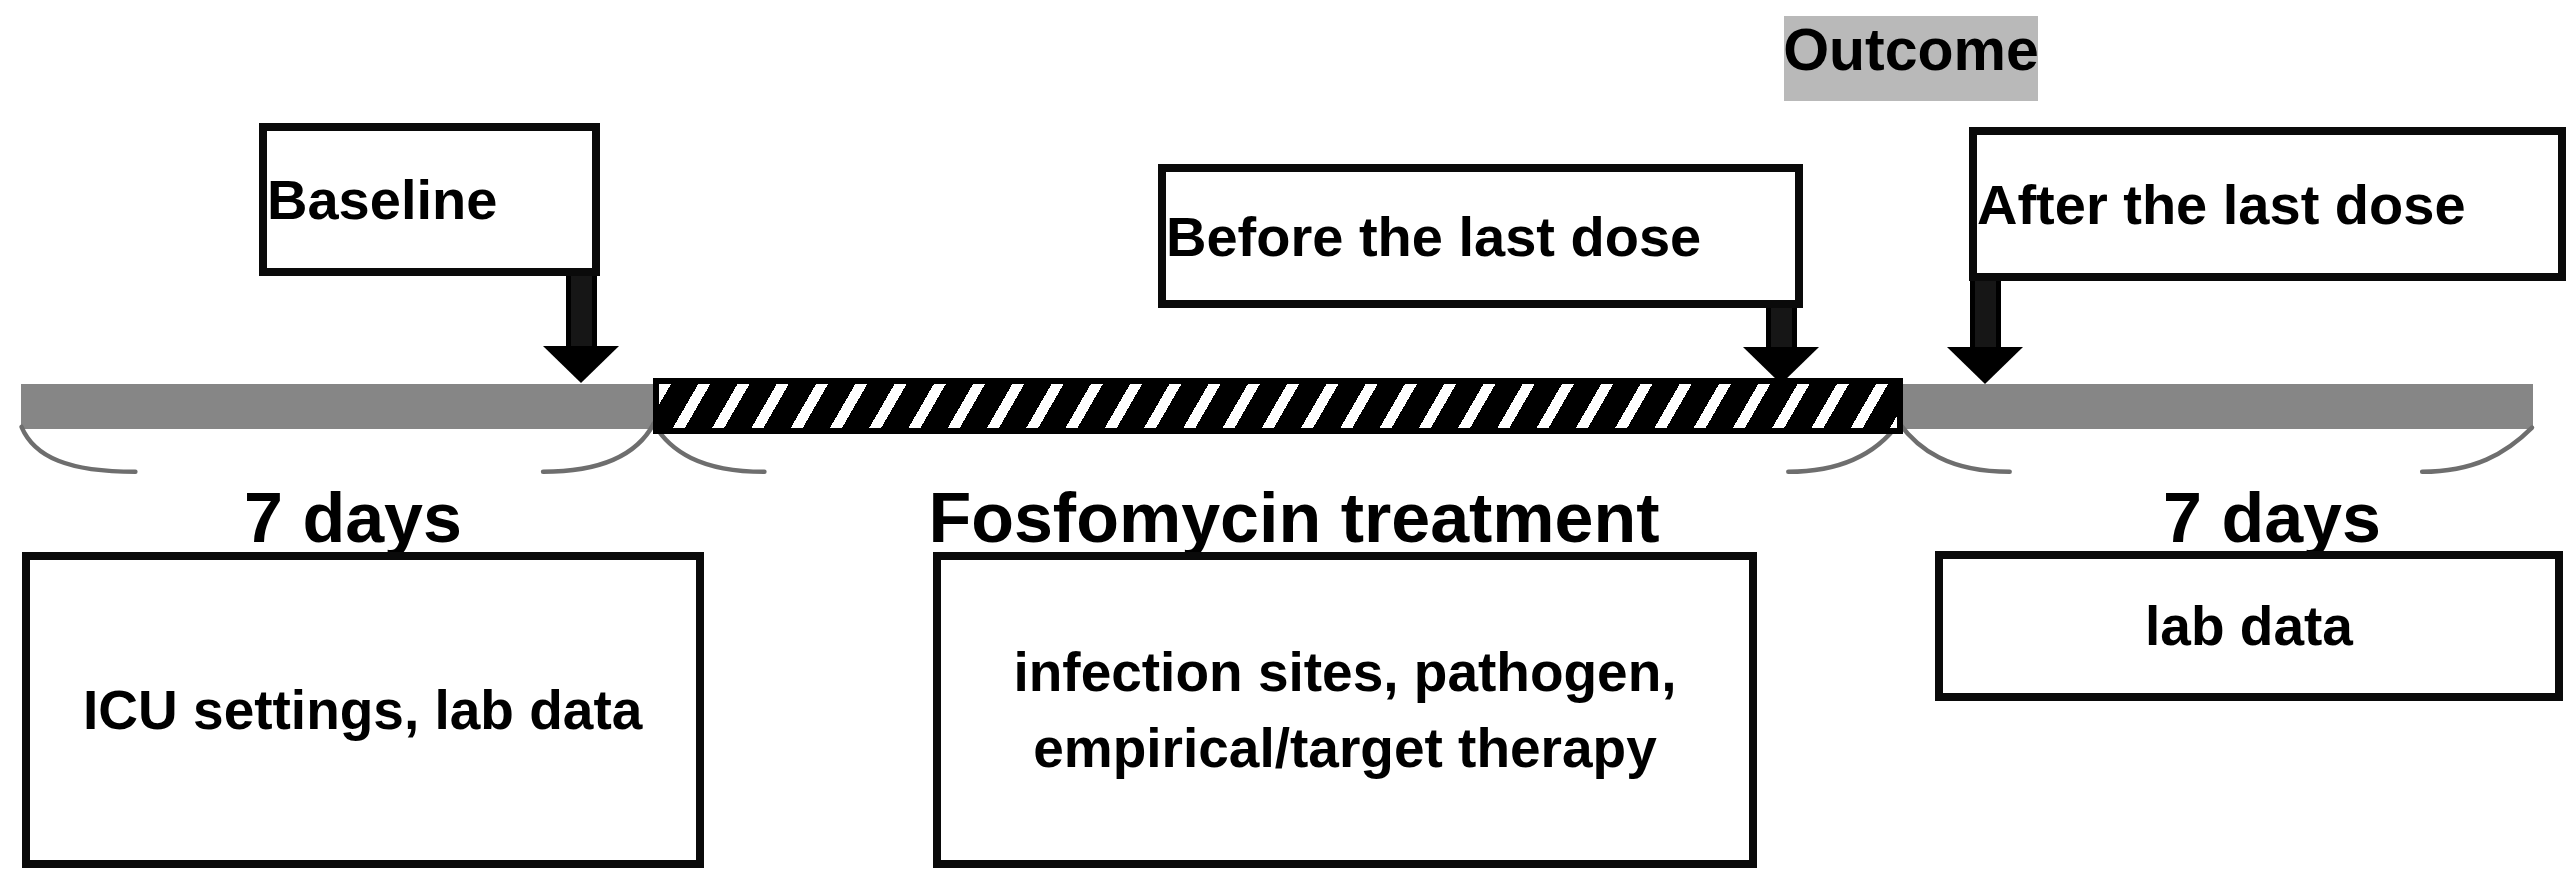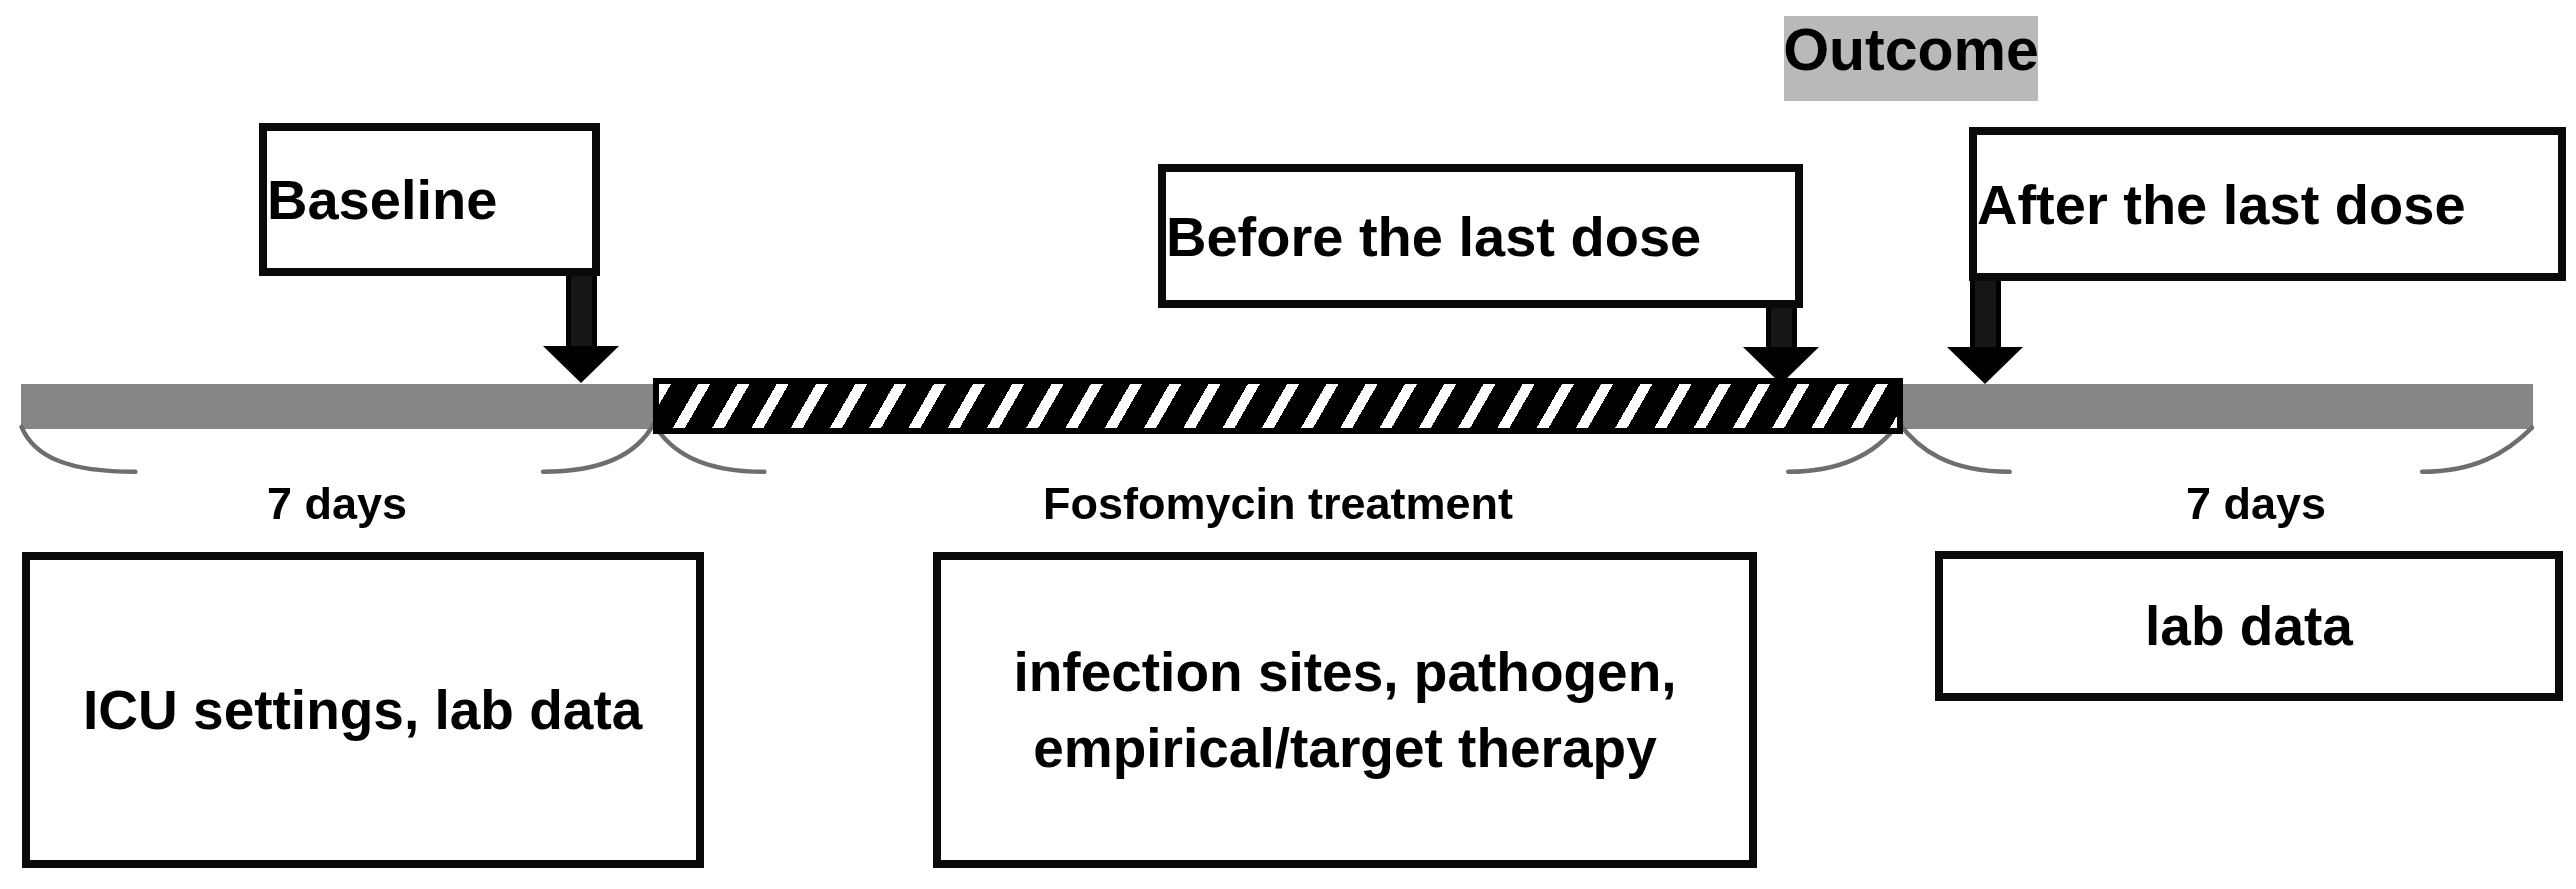--- a/index.html
+++ b/index.html
@@ -63,22 +63,23 @@
     background:repeating-linear-gradient(120deg,#ffffff 0 10.4px,#000000 10.4px 34px);
     z-index:2;
   }
   
   svg.braces{position:absolute;left:0;top:0;z-index:1;pointer-events:none;}
   svg.braces path{fill:none;stroke:#6e6e6e;stroke-width:5.5;stroke-linecap:round;}
   
   .seglabel{
     position:absolute;top:478px;
     transform:translateX(-50%);
-    font-size:45px;white-space:nowrap;
+    font-size:70px;white-space:nowrap;
     z-index:2;
+    margin-left:16px;
   }
   .seglabel.s1{left:337px;}
   .seglabel.s2{left:1278px;}
   .seglabel.s3{left:2256px;}
   
   .databox{
     position:absolute;
     background:#ffffff;
     border:8.8px solid #0a0a0a;
     box-sizing:border-box;

